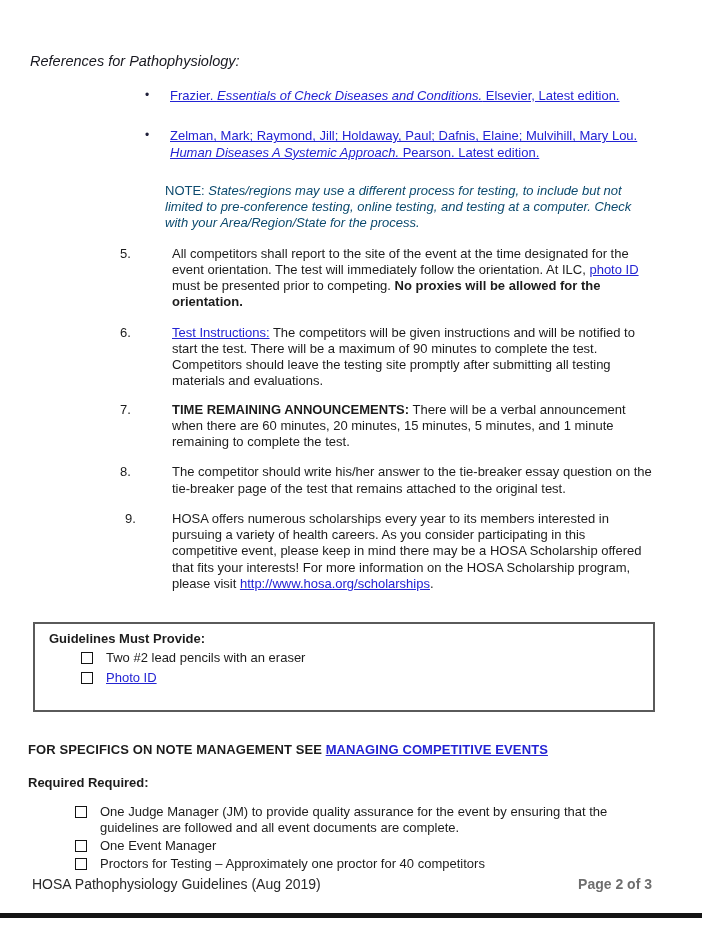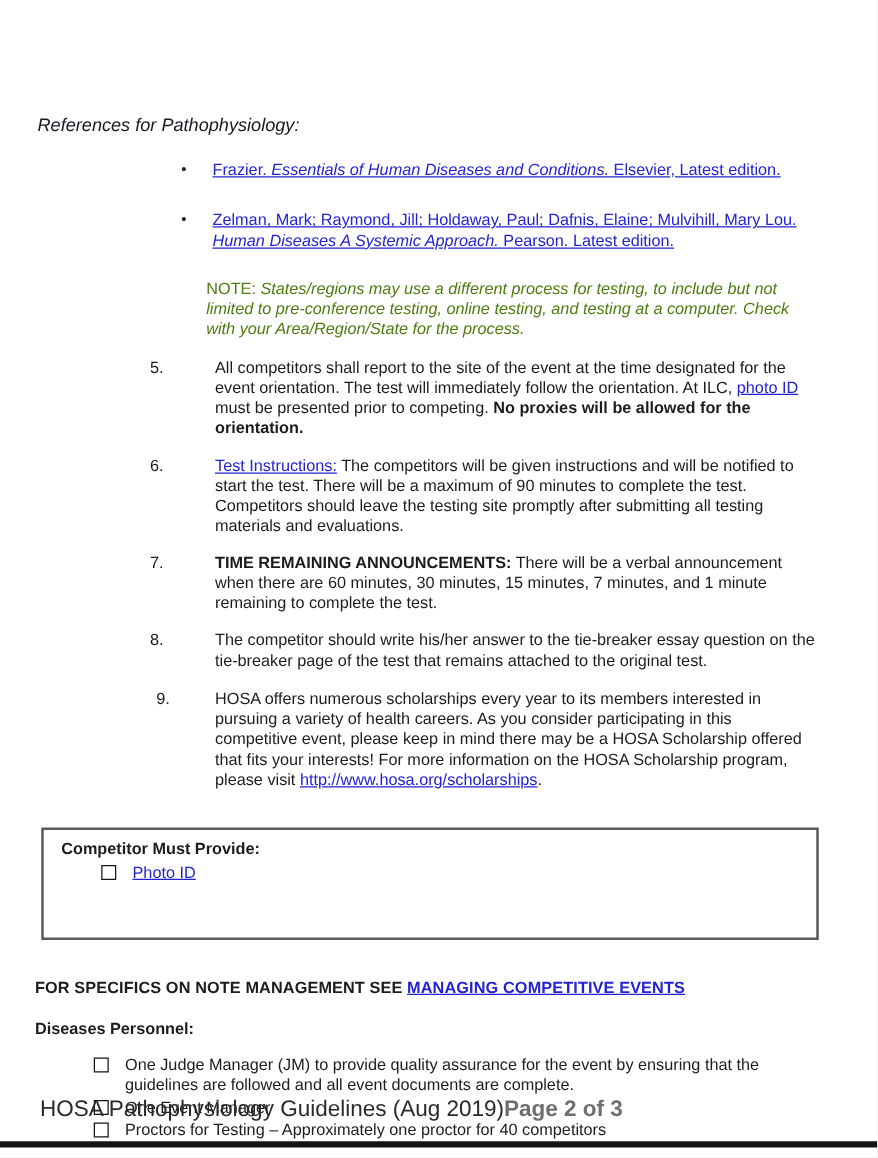--- a/index.html
+++ b/index.html
@@ -6,40 +6,40 @@
   .page{
     position:relative;
     width:702px;height:926px;
     background:#ffffff;
     font-family:"Liberation Sans", sans-serif;
     font-size:13px;line-height:1.25;
     color:#1c1c1c;
     overflow:hidden;
     margin:0 auto;
   }
-  .content{padding:52px 48px 0 28px;margin-top:40px;}
+  .content{padding:52px 48px 0 28px;}
   .ref-heading{
     font-style:italic;
     font-size:14.5px;
     margin:0 0 0 2px;
     color:#181820;
   }
   .bullet-row{display:flex;margin-left:117px;}
   .bullet-row.first{margin-top:18px;}
   .bullet-row.second{margin-top:24px;}
   .blt{flex:none;width:25px;color:#20203a;font-size:12px;}
   .bullet-text{flex:1;}
   a.doclink, .doclink{
     color:#2323d3;
     text-decoration:underline;
     cursor:pointer;
   }
   .it{font-style:italic;}
   .b{font-weight:bold;}
-  .note{margin:22px 0 0 137px;max-width:492px;font-style:italic;color:#4d7c0f;}
+  .note{margin:22px 0 0 137px;max-width:492px;font-style:italic;color:#0c4a6e;}
   .note .note-label{font-style:normal;}
   .num-item{display:flex;margin-left:92px;}
   .num-item .num{flex:none;width:52px;}
   .num-item .body{flex:1;max-width:482px;}
   .mt14{margin-top:14px;}
   .mt12{margin-top:12px;}
   .item9 .num{padding-left:5px;width:47px;}
   .provide-box{
     margin:30px 0 0 5px;
     width:598px;height:72px;
@@ -56,41 +56,41 @@
     margin:2px 13px 0 0;
     background:#fff;
   }
   .specifics{margin-top:30px;font-weight:bold;letter-spacing:.1px;}
   .personnel-heading{margin-top:17px;font-weight:bold;}
   .personnel-list{margin-top:12px;margin-left:47px;}
   .personnel-list .chk-row{margin-top:2px;}
   .personnel-list .ptext{flex:1;max-width:560px;}
   .footer{
     position:absolute;left:32px;right:50px;top:876px;
-    display:flex;
-    font-size:18px;color:#2a2a2a;
+    display:flex;justify-content:space-between;
+    font-size:14px;color:#2a2a2a;
   }
   .footer .page-num{color:#4a4a4a;opacity:.8;font-weight:bold;}
   .scan-edge{
     position:absolute;left:0;right:0;top:913px;height:5px;
     background:#141414;
   }
 </style>
 </head>
 <body>
 
 <div class="page">
   <div class="content">
 
     <div class="ref-heading">References for Pathophysiology:</div>
 
     <div class="bullet-row first">
       <span class="blt">•</span>
       <span class="bullet-text">
-        <a class="doclink"><span>Frazier. </span><span class="it">Essentials of Human Diseases and Conditions.</span><span>  Elsevier, Latest edition.</span></a>
+        <a class="doclink"><span>Frazier. </span><span class="it">Essentials of Check Diseases and Conditions.</span><span>  Elsevier, Latest edition.</span></a>
       </span>
     </div>
 
     <div class="bullet-row second">
       <span class="blt">•</span>
       <span class="bullet-text">
         <a class="doclink"><span>Zelman, Mark; Raymond, Jill; Holdaway, Paul; Dafnis, Elaine; Mulvihill, Mary Lou. </span><span class="it">Human Diseases A Systemic Approach.</span><span> Pearson. Latest edition.</span></a>
       </span>
     </div>
 
@@ -101,46 +101,50 @@
       <span class="body"><span>All competitors shall report to the site of the event at the time designated for the event orientation.  The test will immediately follow the orientation. At ILC, </span><a class="doclink">photo ID</a><span> must be presented prior to competing.   </span><span class="b">No proxies will be allowed for the orientation.</span></span>
     </div>
 
     <div class="num-item mt14">
       <span class="num">6.</span>
       <span class="body"><a class="doclink">Test Instructions:</a><span> The competitors will be given instructions and will be notified to start the test.  There will be a maximum of 90 minutes to complete the test.  Competitors should leave the testing site promptly after submitting all testing materials and evaluations.</span></span>
     </div>
 
     <div class="num-item mt12">
       <span class="num">7.</span>
-      <span class="body"><span class="b">TIME REMAINING ANNOUNCEMENTS:</span><span>  There will be a verbal announcement when there are 60 minutes, 30 minutes, 15 minutes, 7 minutes, and 1 minute remaining to complete the test.</span></span>
+      <span class="body"><span class="b">TIME REMAINING ANNOUNCEMENTS:</span><span>  There will be a verbal announcement when there are 60 minutes, 20 minutes, 15 minutes, 5 minutes, and 1 minute remaining to complete the test.</span></span>
     </div>
 
     <div class="num-item mt14">
       <span class="num">8.</span>
       <span class="body">The competitor should write his/her answer to the tie-breaker essay question on the tie-breaker page of the test that remains attached to the original test.</span>
     </div>
 
     <div class="num-item mt14 item9">
       <span class="num">9.</span>
       <span class="body"><span>HOSA offers numerous scholarships every year to its members interested in pursuing a variety of health careers. As you consider participating in this competitive event, please keep in mind there may be a HOSA Scholarship offered that fits your interests! For more information on the HOSA Scholarship program, please visit </span><a class="doclink">http://www.hosa.org/scholarships</a><span>.</span></span>
     </div>
 
     <div class="provide-box">
-      <div class="provide-title">Competitor Must Provide:</div>
+      <div class="provide-title">Guidelines Must Provide:</div>
       <div class="box-list">
+        <div class="chk-row">
+          <span class="chk"></span>
+          <span>Two #2 lead pencils with an eraser</span>
+        </div>
         <div class="chk-row">
           <span class="chk"></span>
           <a class="doclink">Photo ID</a>
         </div>
       </div>
     </div>
 
     <div class="specifics"><span>FOR SPECIFICS ON NOTE MANAGEMENT SEE </span><a class="doclink b">MANAGING COMPETITIVE EVENTS</a></div>
 
-    <div class="personnel-heading">Diseases Personnel:</div>
+    <div class="personnel-heading">Required Required:</div>
 
     <div class="personnel-list">
       <div class="chk-row">
         <span class="chk"></span>
         <span class="ptext">One Judge Manager (JM) to provide quality assurance for the event by ensuring that the guidelines are followed and all event documents are complete.</span>
       </div>
       <div class="chk-row">
         <span class="chk"></span>
         <span class="ptext">One Event Manager</span>
       </div>

